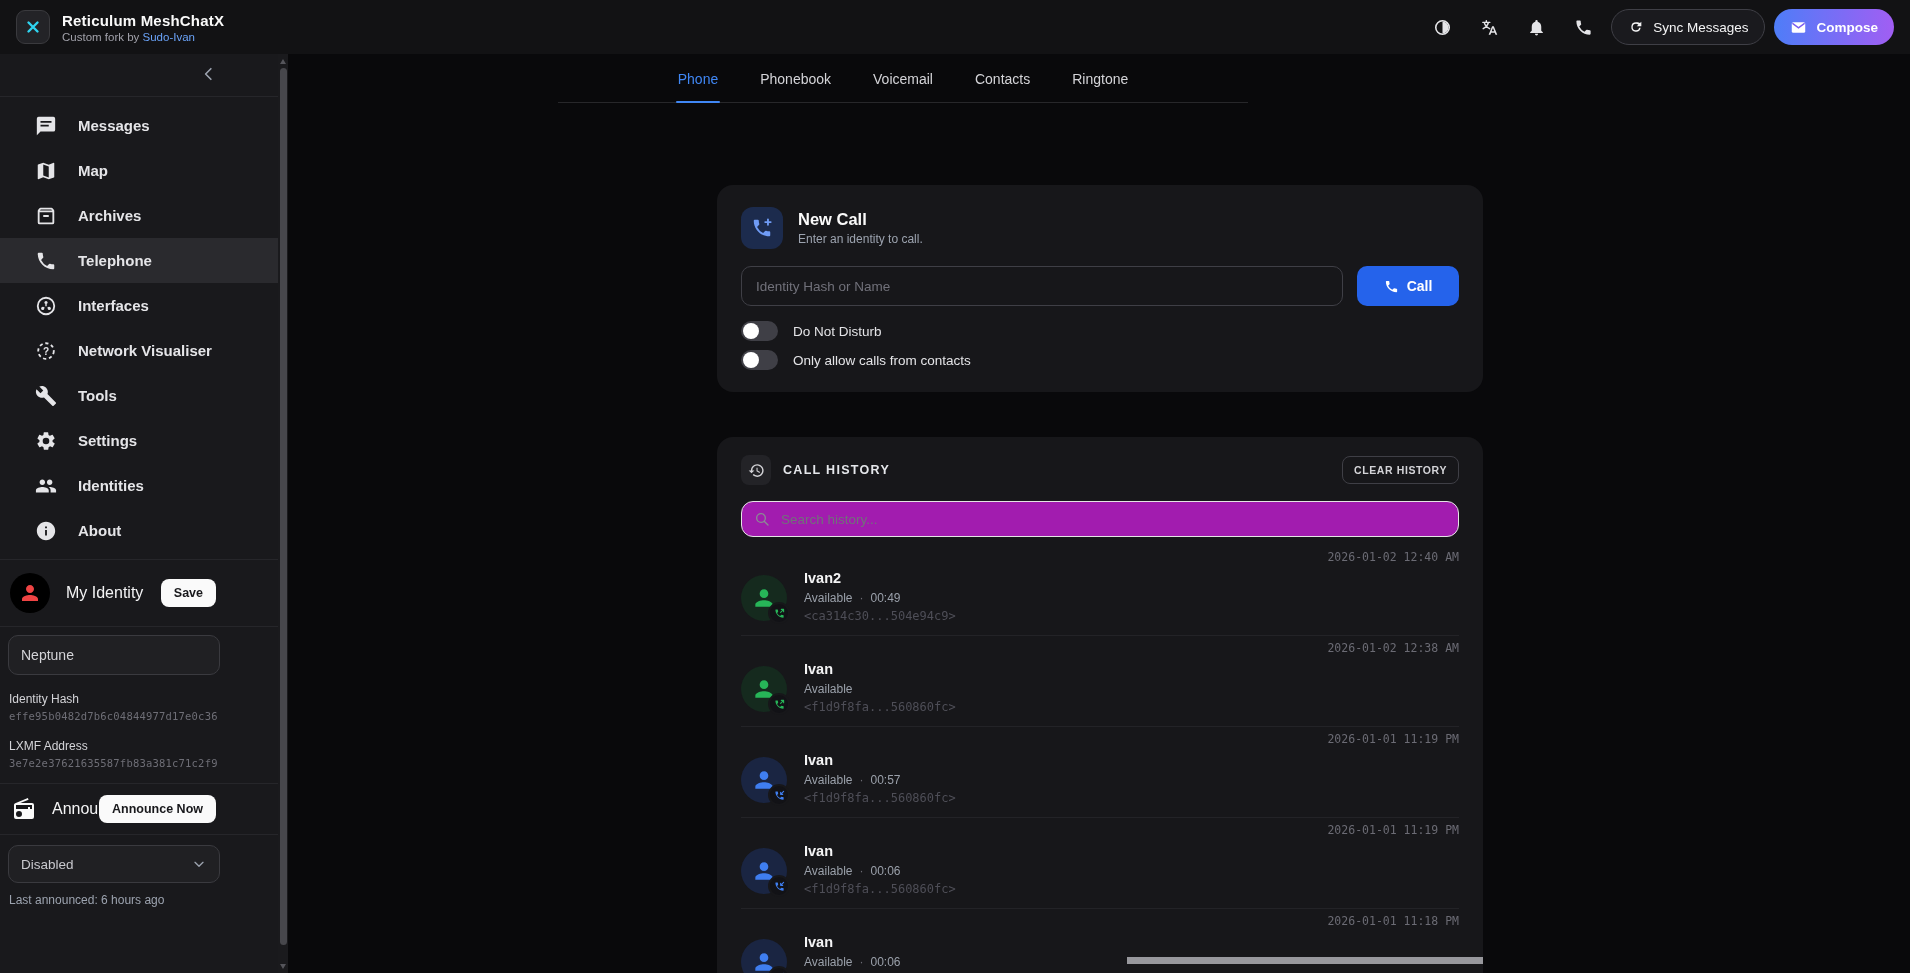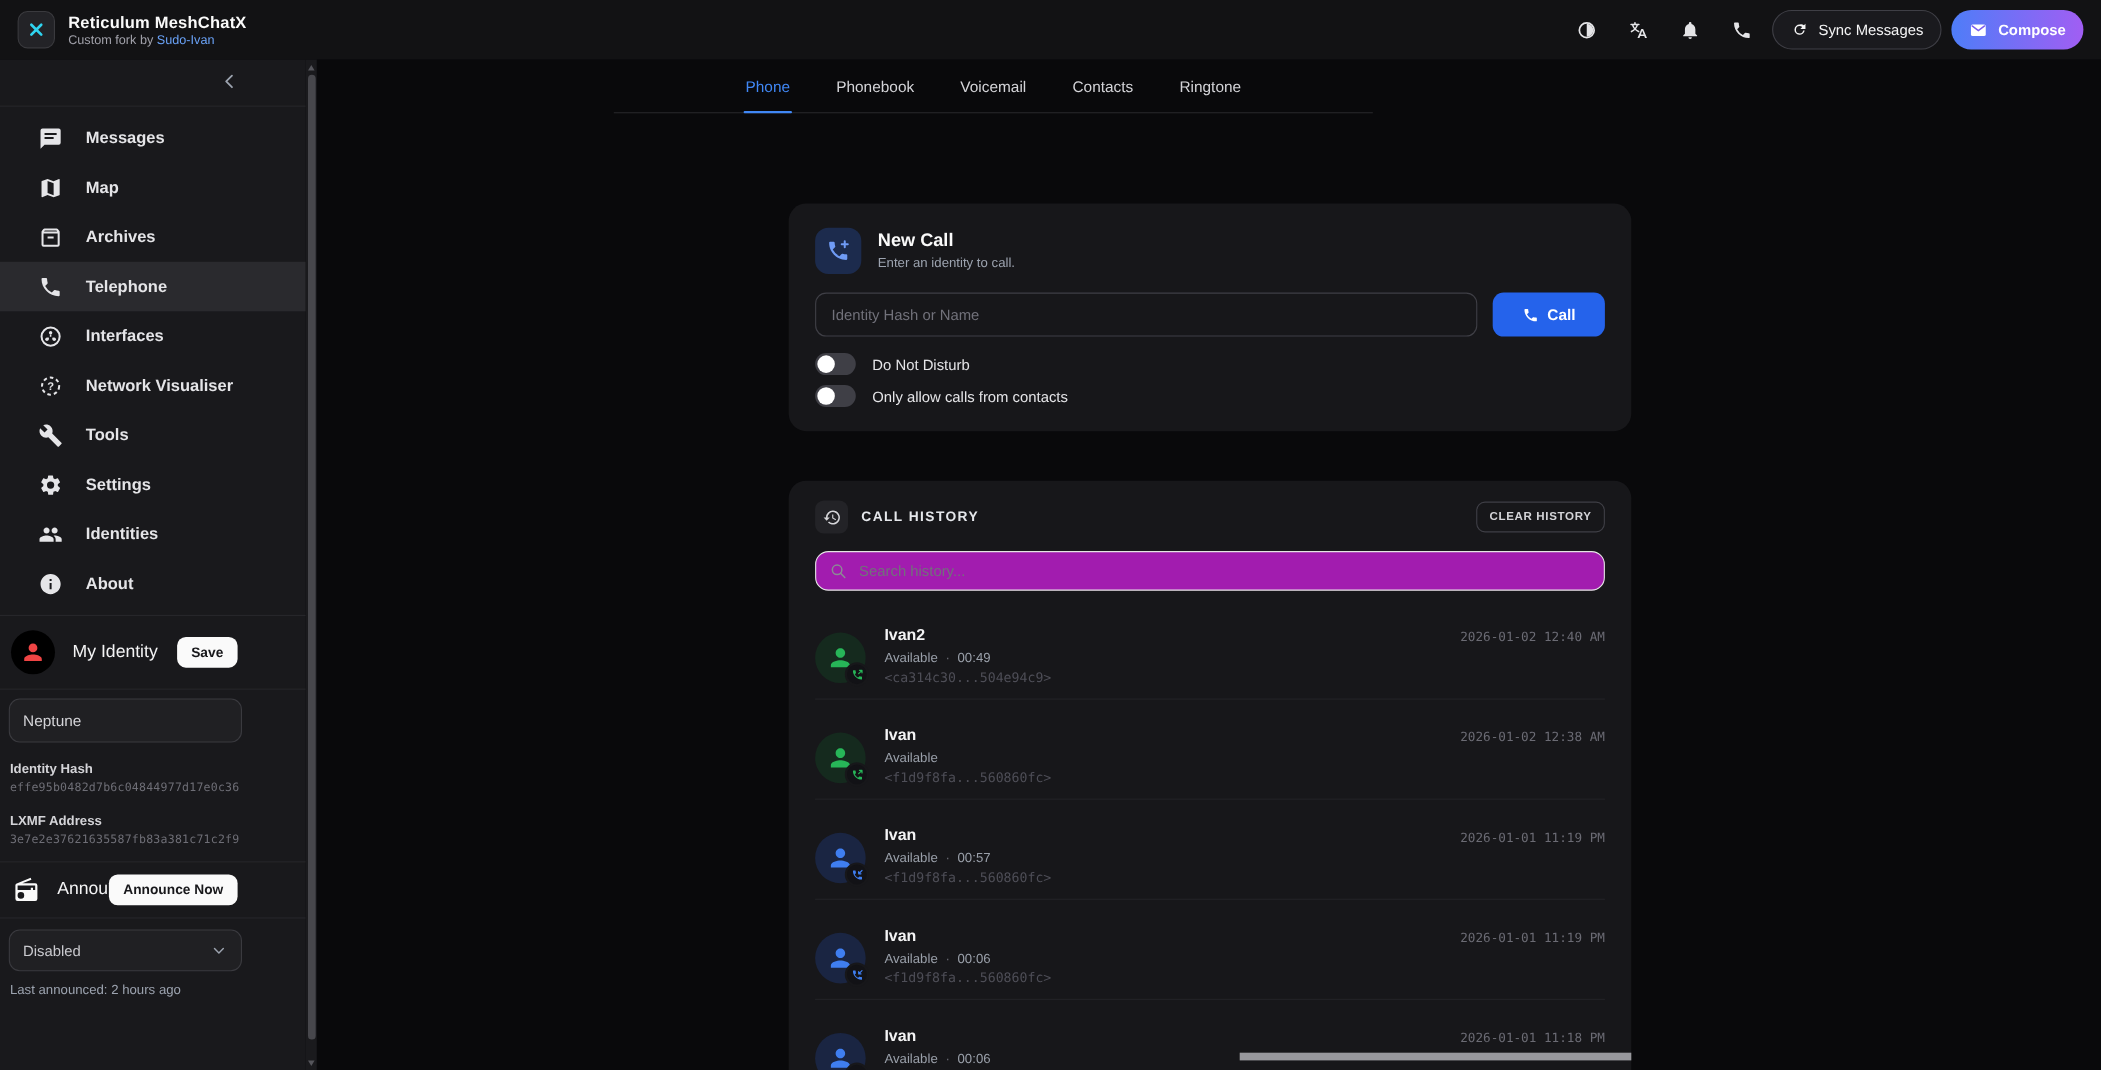--- a/index.html
+++ b/index.html
@@ -49,21 +49,21 @@
   .identity-row { display:flex; align-items:center; gap:16px; padding:13px 0 13px 10px; position:relative; }
   .avatar { width:40px; height:40px; border-radius:50%; background:#000;
     display:flex; align-items:center; justify-content:center; color:#ef4444; flex:none; }
   .avatar .ic { width:24px; height:24px; }
   .identity-title { font-size:16px; color:#f4f4f5; }
   .white-btn { position:absolute; right:62px; background:#fafafa; color:#18181b; border:none;
     border-radius:8px; font-weight:700; font-size:12.5px; padding:7px 13px; cursor:pointer; font-family:inherit; }
   .name-input { margin:8px 58px 0 8px; width:212px; height:40px; border-radius:10px;
     background:#202023; border:1px solid #3a3a3f; color:#d4d4d8; font-size:14px; padding:0 12px; font-family:inherit; }
   .meta { margin:17px 58px 0 9px; }
-  .meta-label { font-size:12px; color:#d4d4d8;font-weight:bold; }
+  .meta-label { font-size:12px; color:#d4d4d8; }
   .meta-value { font-size:10.5px; color:#6e6e76; font-family:"DejaVu Sans Mono", monospace; margin-top:4px; letter-spacing:.2px; }
   .announce-ic { width:24px; height:24px; color:#fafafa; flex:none; margin-left:2px; }
   .select { margin:10px 58px 0 8px; width:212px; height:38px; display:flex; align-items:center;
     justify-content:space-between; padding:0 12px; color:#c9c9ce; font-size:13.5px;
     background:#202023; border:1px solid #3a3a3f; border-radius:10px; cursor:pointer; }
   .select .ic { width:16px; height:16px; color:#9ca3af; }
   .last-announced { margin:10px 0 0 9px; font-size:12px; color:#9ca3af; }
 
   .side-scrollbar { position:absolute; left:278px; top:54px; width:10px; bottom:0; background:#1a1a1d; z-index:25; }
   .side-thumb { position:absolute; left:1.5px; top:14px; width:7px; height:calc(100% - 42px);
@@ -129,21 +129,21 @@
   .entry-avatar .person { width:26px; height:26px; }
   .badge { position:absolute; right:-3px; bottom:-3px; width:22px; height:22px; border-radius:50%;
     background:#121216; border:2px solid #17171a; display:flex; align-items:center; justify-content:center; }
   .entry.green .badge { color:#27b558; }
   .entry.blue  .badge { color:#3f7ef0; }
   .badge .ic { width:11px; height:11px; }
   .entry-name { font-size:14.5px; font-weight:700; color:#f4f4f5; }
   .entry-status { margin-top:5px; font-size:12px; color:#9aa0aa; display:flex; align-items:center; gap:7px; }
   .entry-dot { color:#6b6b74; }
   .entry-hash { margin-top:4px; font-size:12px; color:#4e4e57; font-family:"DejaVu Sans Mono", monospace; }
-  .entry-ts { position:absolute; right:0; top:27px; font-size:11.5px; color:#6b6b74;
+  .entry-ts { position:absolute; right:0; top:5px; font-size:11.5px; color:#6b6b74;
     font-family:"DejaVu Sans Mono", monospace; }
 
   .hscroll { position:absolute; left:839px; top:903px; width:356px; height:7px; background:#98989d; z-index:40; }
 </style>
 </head>
 <body>
 
 <header class="topbar">
   <div class="logo">
     <span class="ic">
@@ -345,21 +345,21 @@
   <div class="side-div"></div>
 
   <div class="select">
     <span>Disabled</span>
     <span class="ic">
         <svg viewBox="0 0 24 24">
           <path d="M6 9.5l6 6 6-6" stroke="currentColor" stroke-width="2" fill="none" stroke-linecap="round" stroke-linejoin="round"></path>
         </svg>
       </span>
   </div>
-  <div class="last-announced">Last announced: 2 hours ago</div>
+  <div class="last-announced">Last announced: 6 hours ago</div>
 </aside>
 
 <div class="side-scrollbar">
   <div class="arr-up"></div>
   <div class="side-thumb"></div>
   <div class="arr-down"></div>
 </div>
 
 <main class="main">
 

